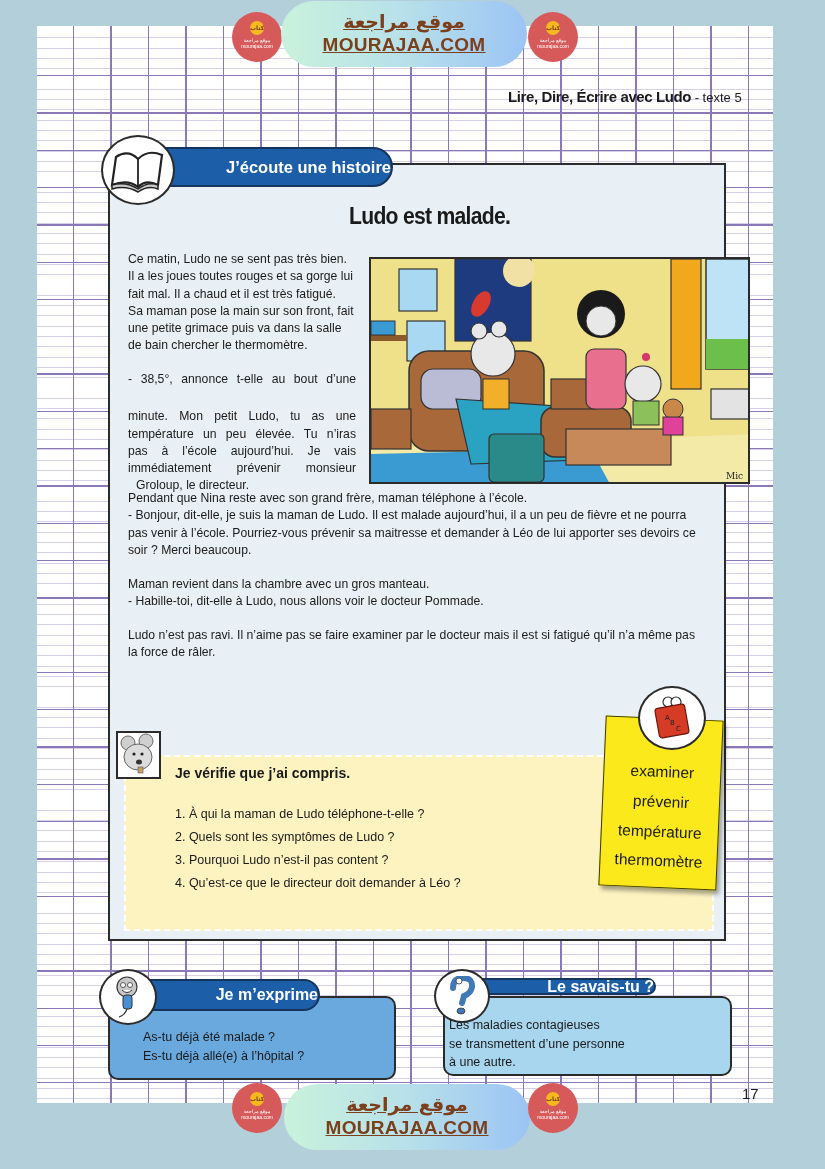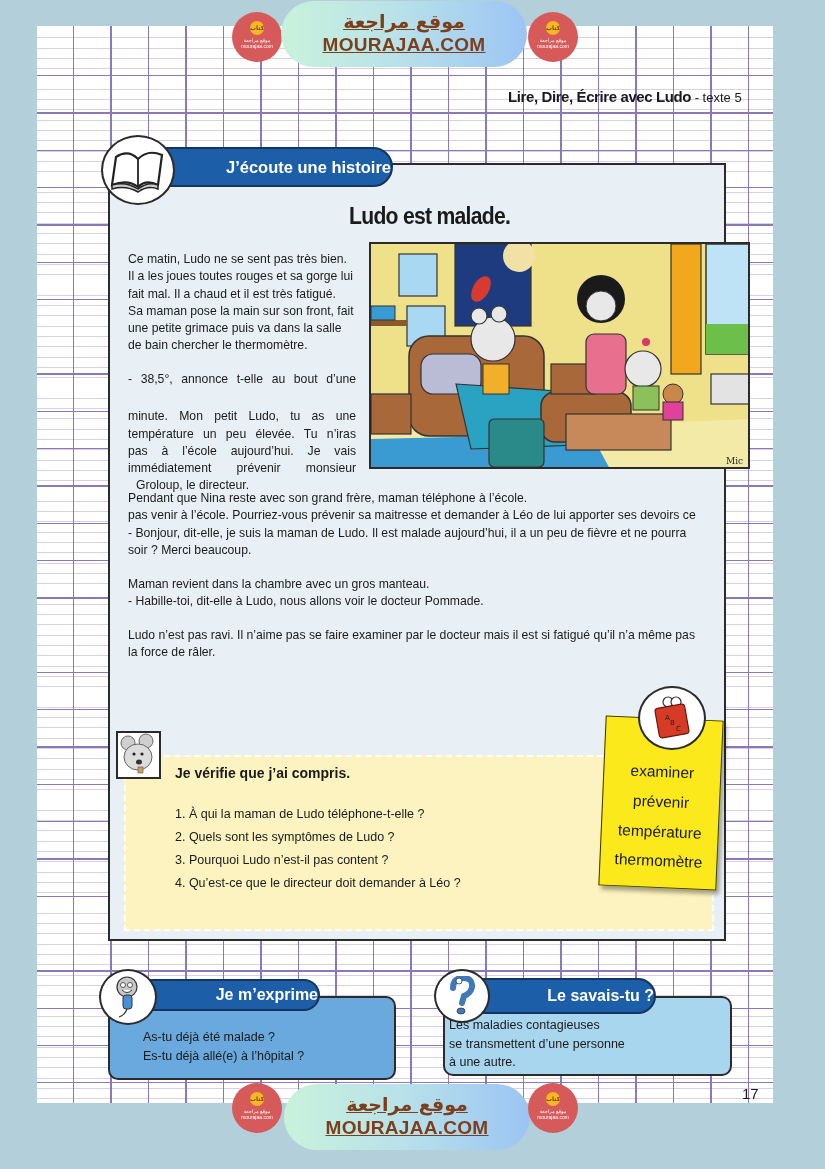--- a/index.html
+++ b/index.html
@@ -59,21 +59,21 @@
   }
   .story-title {
     position: absolute; left: 349px; top: 203px; font-size: 23px; font-weight: bold;
     letter-spacing: -0.8px; transform: scaleX(0.92); transform-origin: left;
   }
   .para {
     position: absolute; font-size: 12.2px; line-height: 17.3px; margin: 0;
   }
   .para.justify { text-align: justify; }
   .illustration {
-    position: absolute; left: 369px; top: 242px; width: 381px; height: 227px;
+    position: absolute; left: 369px; top: 257px; width: 381px; height: 227px;
     border: 2px solid #2b2b2b; box-sizing: border-box; overflow: hidden;
     background: #14b8a6;
   }
   
   .quiz {
     position: absolute; left: 124px; top: 755px; width: 590px; height: 176px;
     background: #fdf3c0; border: 2px dashed #ffffff; box-sizing: border-box;
   }
   .quiz-title { position: absolute; left: 175px; top: 765px; font-size: 14px; font-weight: bold; }
   .quiz-q { position: absolute; left: 175px; font-size: 12.5px; }
@@ -199,22 +199,22 @@
     <rect x="262" y="142" width="26" height="24" fill="#8cc05a" stroke="#333" stroke-width="1"></rect>
 
     <circle cx="302" cy="150" r="10" fill="#c9884a" stroke="#333" stroke-width="1"></circle>
     <rect x="292" y="158" width="20" height="18" fill="#e0419a" stroke="#333" stroke-width="1"></rect>
     <text x="355" y="220" font-size="9" font-family="DejaVu Serif, serif" fill="#222">Mic</text>
   </svg>
 </div>
 
 <div class="para" style="left:128px;top:490px;width:600px;">
   <div>Pendant que Nina reste avec son grand frère, maman téléphone à l’école.</div>
+  <div>- Bonjour, dit-elle, je suis la maman de Ludo. Il est malade aujourd’hui, il a un peu de fièvre et ne pourra</div>
   <div>pas venir à l’école. Pourriez-vous prévenir sa maitresse et demander à Léo de lui apporter ses devoirs ce</div>
-  <div>- Bonjour, dit-elle, je suis la maman de Ludo. Il est malade aujourd’hui, il a un peu de fièvre et ne pourra</div>
   <div>soir ? Merci beaucoup.</div>
 </div>
 
 <div class="para" style="left:128px;top:576px;width:600px;">
   <div>Maman revient dans la chambre avec un gros manteau.</div>
   <div>- Habille-toi, dit-elle à Ludo, nous allons voir le docteur Pommade.</div>
 </div>
 
 <div class="para" style="left:128px;top:627px;width:600px;">
   <div>Ludo n’est pas ravi. Il n’aime pas se faire examiner par le docteur mais il est si fatigué qu’il n’a même pas</div>
@@ -269,21 +269,21 @@
     <rect x="10" y="20" width="9" height="14" rx="3" fill="#4a8fd4" stroke="#333" stroke-width="1"></rect>
     <path d="M14 34 Q12 40 6 42" fill="none" stroke="#333" stroke-width="1.2"></path>
   </svg>
 </div>
 <div class="bottom-text" style="left:143px;top:1028px;">
   <div>As-tu déjà été malade ?</div>
   <div>Es-tu déjà allé(e) à l’hôpital ?</div>
 </div>
 
 <div class="bottom-box" style="left:443px;top:996px;width:289px;height:80px;background:#a9d6ef;"></div>
-<div class="section-tab" style="left:480px;top:978px;width:176px;height:36px;font-size:16px;">
+<div class="section-tab" style="left:480px;top:978px;width:176px;height:17px;font-size:16px;">
   <span>Le savais-tu ?</span>
 </div>
 <div class="circle-icon" style="left:434px;top:969px;width:56px;height:54px;">
   <svg width="30" height="40" viewBox="0 0 30 40">
     <path d="M6 12 Q6 2 16 2 Q26 2 25 11 Q24 17 17 20 L15 27" fill="none" stroke="#3f79b8" stroke-width="6" stroke-linecap="round"></path>
     <ellipse cx="14" cy="35" rx="4" ry="3" fill="#3f79b8" stroke="#333" stroke-width="0.8"></ellipse>
     <circle cx="12" cy="5" r="3" fill="#fff" stroke="#333" stroke-width="0.8"></circle>
   </svg>
 </div>
 <div class="bottom-text" style="left:449px;top:1016px;">

